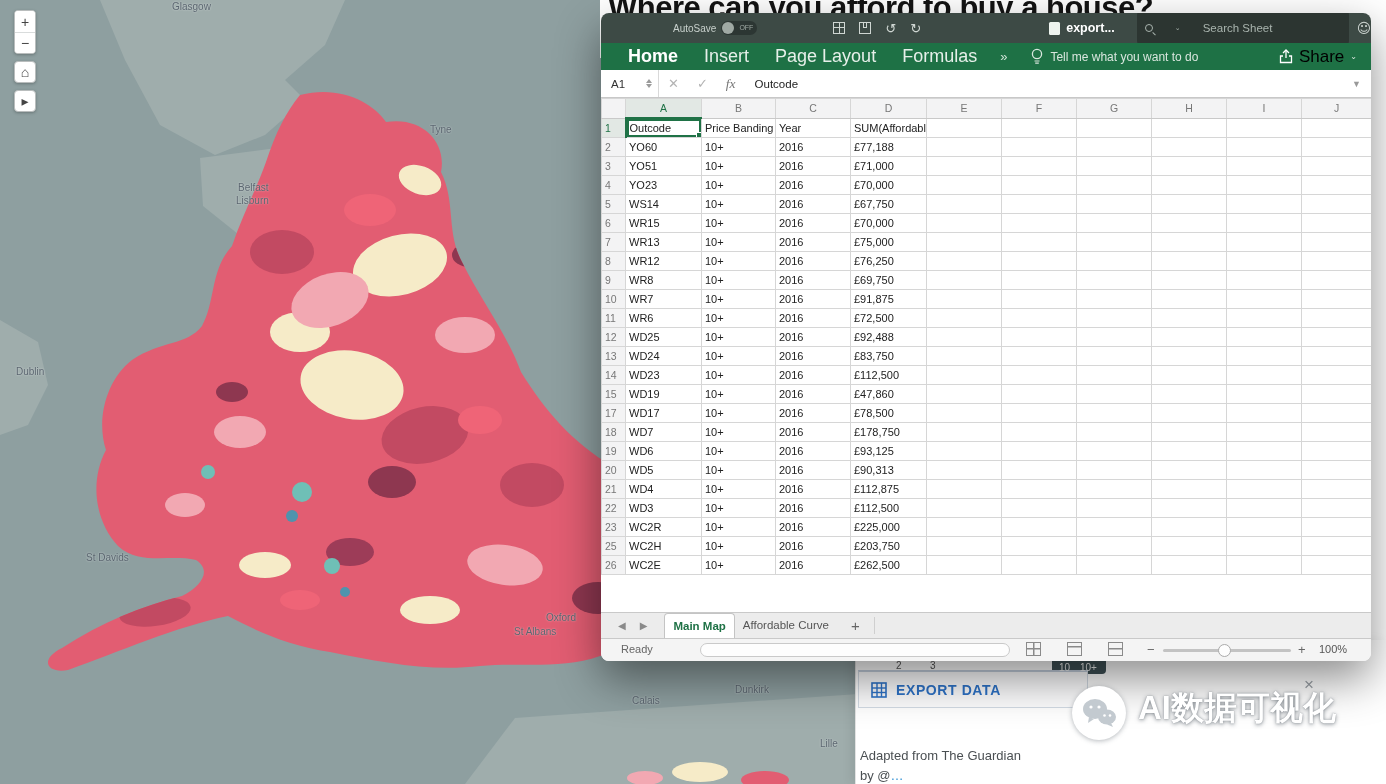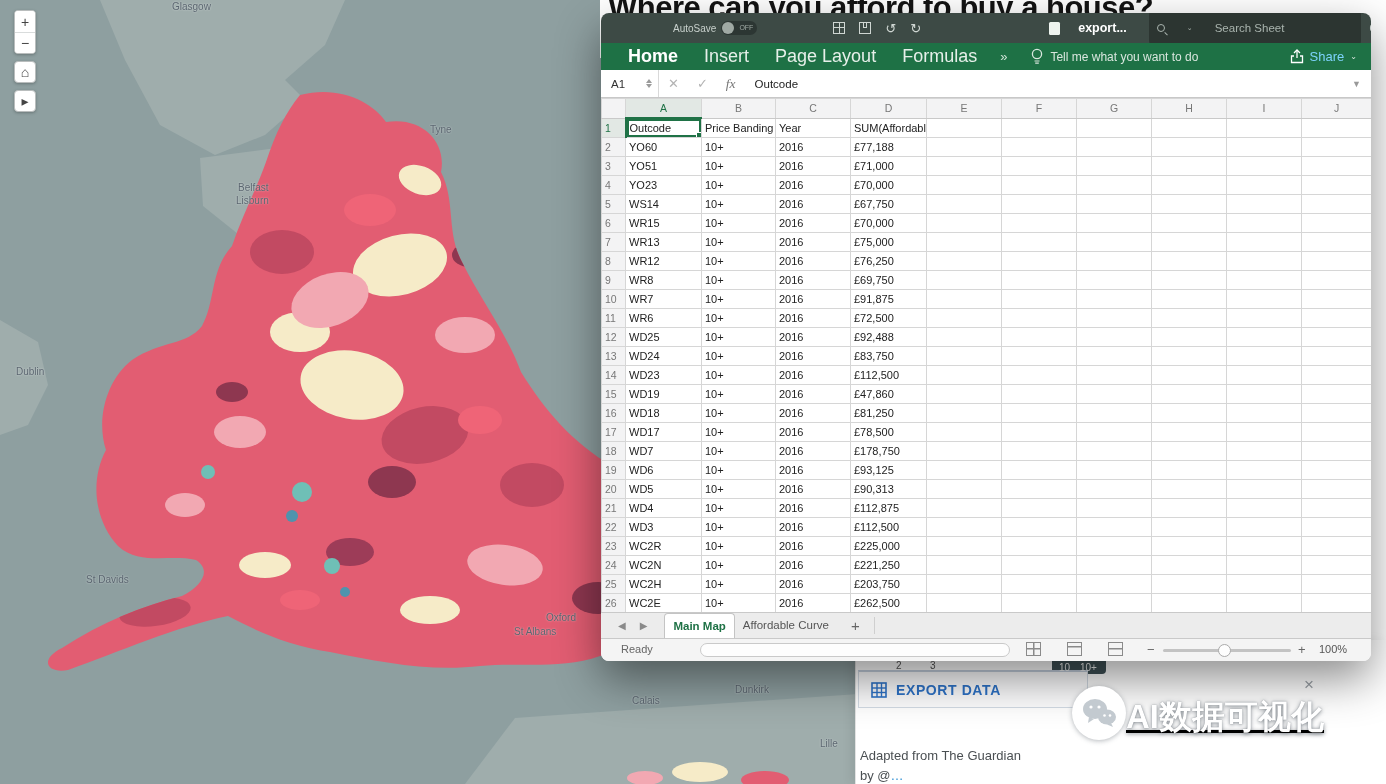--- a/index.html
+++ b/index.html
@@ -41,21 +41,21 @@
   .export-label { color:#2e73c8; font-weight:bold; font-size:14px; letter-spacing:.6px; }
   .panel-close { position:absolute; left:448px; top:36px; font-size:17px; color:#9aa0a6;
                  cursor:pointer; line-height:1; }
   .credit1 { position:absolute; left:4px; top:108px; font-size:13px; color:#4a4f52; }
   .credit2 { position:absolute; left:4px; top:128px; font-size:13px; color:#4a4f52;
              height:16px; overflow:hidden; }
   .credit2 .lnk { color:#2e8fd4; }
 
   
   .watermark { position:absolute; left:1072px; top:686px; z-index:6; display:flex;
-               align-items:flex-end; gap:0;text-decoration:underline; }
+               align-items:flex-start; gap:12px; }
   .wm-icon { width:54px; height:54px; border-radius:50%; background:#fff;
              box-shadow:0 1px 5px rgba(70,80,90,.4); display:flex; align-items:center;
              justify-content:center; }
   .wm-text { font-size:33px; font-weight:bold; color:#fff;
              text-shadow:0 1px 4px rgba(60,70,80,.6), 0 0 1px rgba(60,70,80,.6); }
 
   
   .excel { position:absolute; left:601px; top:13px; width:770px; height:648px; z-index:5;
            border-radius:8px; overflow:hidden; box-shadow:0 18px 45px rgba(0,0,0,.45);
            display:flex; flex-direction:column; background:#fff; }
@@ -74,21 +74,21 @@
   .toggle .state { position:absolute; right:4px; top:3px; font-size:7px; color:#9fa9a4; }
   .tb-icons { display:flex; align-items:center; gap:14px; margin-left:68px; color:#cfd6d2; }
   .ic-grid { width:12px; height:12px; border:1.2px solid #cfd6d2;
              background:linear-gradient(#cfd6d2,#cfd6d2) center/1.2px 100% no-repeat,
                         linear-gradient(#cfd6d2,#cfd6d2) center/100% 1.2px no-repeat; cursor:pointer;}
   .ic-save { width:12px; height:12px; border:1.2px solid #cfd6d2; position:relative; cursor:pointer;}
   .ic-save::before { content:""; position:absolute; top:0; left:3px; right:3px; height:4px;
                      border:1.2px solid #cfd6d2; border-top:none; }
   .undo, .redo { font-size:13px; color:#cfd6d2; cursor:pointer;
                  font-family:"DejaVu Sans", sans-serif; line-height:1; }
-  .doc-title { display:flex; align-items:center; gap:18px; margin-left:120px; }
+  .doc-title { display:flex; align-items:center; gap:6px; margin-left:120px; }
   .ic-doc { width:11px; height:13px; background:#eef4ef; border-radius:1.5px; }
   .doc-title span { font-size:12.5px; font-weight:bold; color:#fff; }
   .search-box { margin-left:14px; width:212px; height:36px; border-radius:5px;
                 background:rgba(0,0,0,.28); display:flex; align-items:center; gap:22px;
                 padding:0 8px; }
   .mag { width:8px; height:8px; border:1.4px solid #a9b4ae; border-radius:50%; position:relative;
          flex:none; }
   .mag::after { content:""; position:absolute; left:7px; top:7px; width:4px; height:1.4px;
                 background:#a9b4ae; transform:rotate(45deg); transform-origin:0 0; }
   .search-caret { font-size:7px; color:#a9b4ae; }
@@ -101,21 +101,21 @@
 
   
   .ribbon { height:27px; background:#1e7145; display:flex; align-items:center; flex:none;
             padding:0 14px; gap:0; }
   .rtab { color:#e6efe9; font-size:18px; padding:0 13px; cursor:pointer; white-space:nowrap; }
   .rtab.active { color:#fff; font-weight:bold; }
   .rtab-more { color:#cfe3d6; font-size:13px; padding:0 10px; cursor:pointer; }
   .tellme { display:flex; align-items:center; gap:7px; margin-left:14px; cursor:pointer; }
   .tellme span { color:#d9e6de; font-size:12px; white-space:nowrap; }
   .share { margin-left:auto; display:flex; align-items:center; gap:6px; cursor:pointer; }
-  .share span { color:#7dd3fc; font-size:13px; }
+  .share span { color:#000000; font-size:17px; }
   .share .caret { font-size:8px; color:#d9e6de; }
 
   
   .fbar { height:28px; background:#fff; border-bottom:1px solid #c8c8c8; display:flex;
           align-items:center; flex:none; }
   .cellref { width:58px; height:100%; border-right:1px solid #d9d9d9; display:flex;
              align-items:center; padding-left:10px; font-size:11.5px; color:#333; gap:8px; }
   .spin { display:flex; flex-direction:column; gap:1px; margin-left:auto; margin-right:6px; }
   .spin i { width:0; height:0; border-left:3.5px solid transparent; border-right:3.5px solid transparent; }
   .spin .up { border-bottom:4px solid #9b9b9b; }
@@ -233,21 +233,21 @@
       <ellipse cx="765" cy="780" rx="24" ry="9" fill="#e25d72"></ellipse>
       <ellipse cx="645" cy="778" rx="18" ry="7" fill="#f2a8b2"></ellipse>
     </svg>
 
     <div>
         <span class="maplabel" style="left: 172px; top: 1px;">Glasgow</span>
         <span class="maplabel" style="left: 430px; top: 124px;">Tyne</span>
         <span class="maplabel" style="left: 238px; top: 182px;">Belfast</span>
         <span class="maplabel" style="left: 236px; top: 195px;">Lisburn</span>
         <span class="maplabel" style="left: 16px; top: 366px;">Dublin</span>
-        <span class="maplabel" style="left: 86px; top: 574px;">St Davids</span>
+        <span class="maplabel" style="left: 86px; top: 552px;">St Davids</span>
         <span class="maplabel" style="left: 546px; top: 612px;">Oxford</span>
         <span class="maplabel" style="left: 514px; top: 626px;">St Albans</span>
         <span class="maplabel" style="left: 632px; top: 695px;">Calais</span>
         <span class="maplabel" style="left: 735px; top: 684px;">Dunkirk</span>
         <span class="maplabel" style="left: 820px; top: 738px;">Lille</span>
       </div>
 
     <div class="map-controls">
       <div class="zoom-group">
         <div class="mbtn">+</div>
@@ -597,33 +597,20 @@
               <td>2016</td>
               <td>£47,860</td>
               <td></td>
               <td></td>
               <td></td>
               <td></td>
               <td></td>
               <td></td>
             </tr>
             <tr>
-              <td class="rn">16</td>
-              <td>WD18</td>
-              <td>10+</td>
-              <td>2016</td>
-              <td>£81,250</td>
-              <td></td>
-              <td></td>
-              <td></td>
-              <td></td>
-              <td></td>
-              <td></td>
-            </tr>
-            <tr>
               <td class="rn">17</td>
               <td>WD17</td>
               <td>10+</td>
               <td>2016</td>
               <td>£78,500</td>
               <td></td>
               <td></td>
               <td></td>
               <td></td>
               <td></td>
@@ -693,33 +680,20 @@
               <td></td>
               <td></td>
               <td></td>
             </tr>
             <tr>
               <td class="rn">23</td>
               <td>WC2R</td>
               <td>10+</td>
               <td>2016</td>
               <td>£225,000</td>
-              <td></td>
-              <td></td>
-              <td></td>
-              <td></td>
-              <td></td>
-              <td></td>
-            </tr>
-            <tr>
-              <td class="rn">24</td>
-              <td>WC2N</td>
-              <td>10+</td>
-              <td>2016</td>
-              <td>£221,250</td>
               <td></td>
               <td></td>
               <td></td>
               <td></td>
               <td></td>
               <td></td>
             </tr>
             <tr>
               <td class="rn">25</td>
               <td>WC2H</td>

